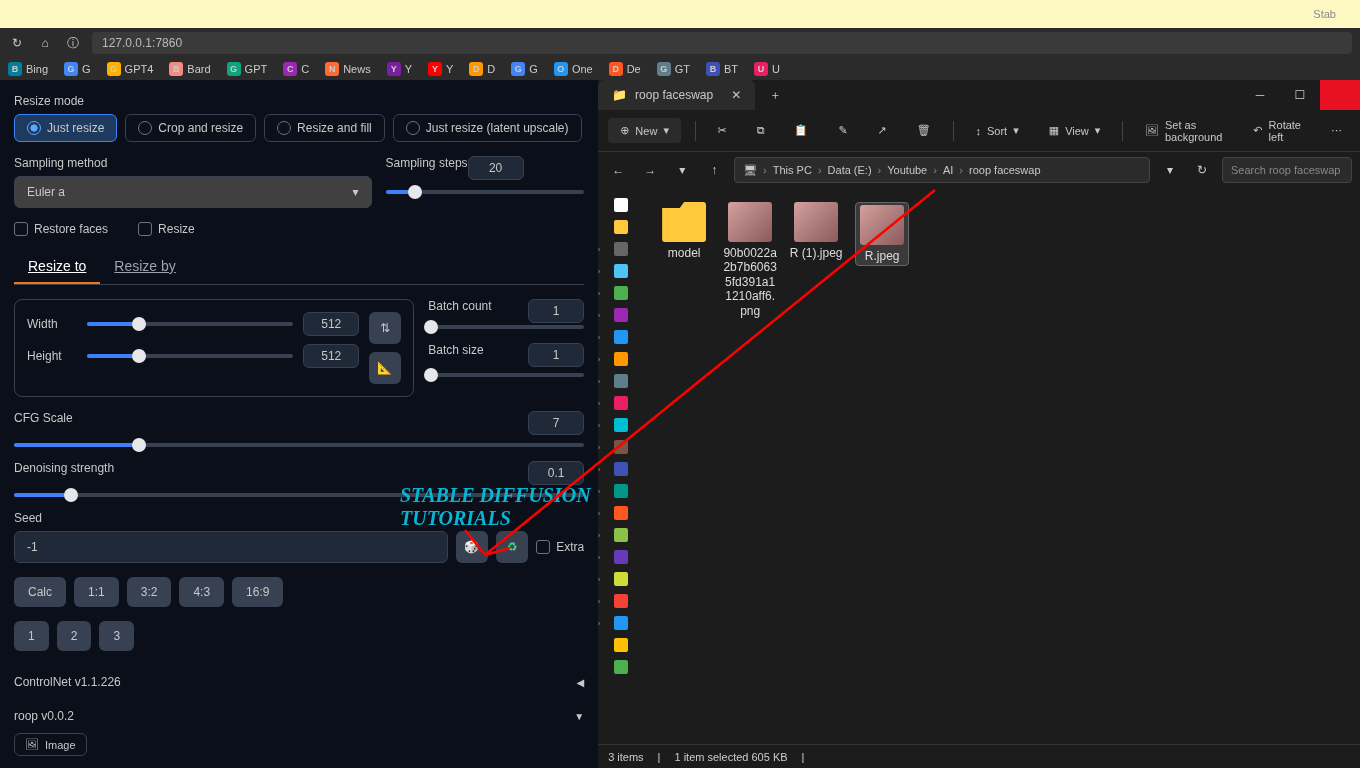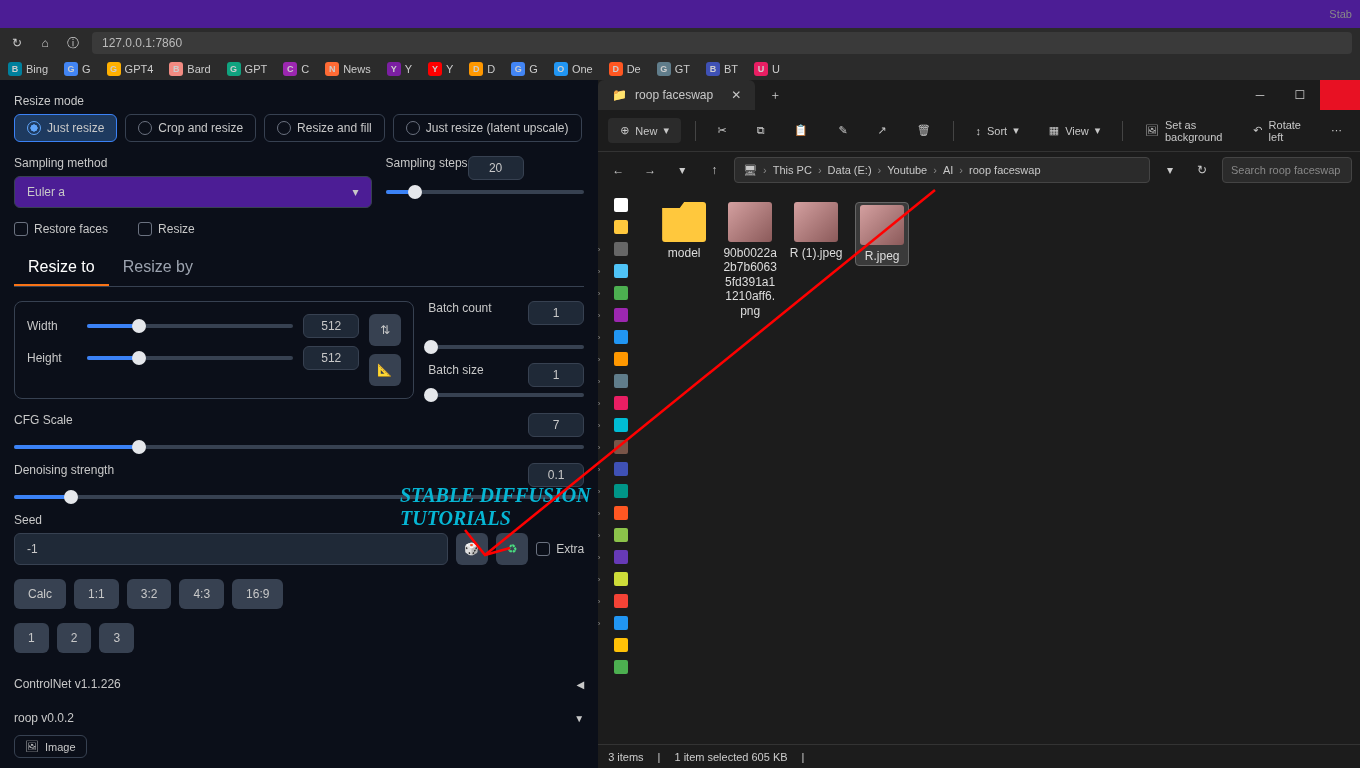--- a/index.html
+++ b/index.html
@@ -1,19 +1,19 @@
 <!DOCTYPE html>
 <html><head>
 <meta charset="utf-8">
 <style>
 * { margin: 0; padding: 0; box-sizing: border-box; font-family: 'Segoe UI', sans-serif; }
 body { background: #1a1a1a; color: #c8c8c8; font-size: 12px; width: 1360px; height: 768px; overflow: hidden; position: relative; }
 
 
-.browser-top { height: 28px; background: #4c1d95; display: flex; align-items: center; padding: 0 8px; }
+.browser-top { height: 28px; background: #fef9c3; display: flex; align-items: center; padding: 0 24px; }
 .browser-bar { height: 30px; background: #2b2b2b; display: flex; align-items: center; padding: 0 8px; gap: 10px; }
 .browser-bar .icon-btn { width: 18px; height: 18px; display: flex; align-items: center; justify-content: center; cursor: pointer; color: #ccc; }
 .address { flex: 1; background: #3a3a3a; border-radius: 4px; height: 22px; display: flex; align-items: center; padding: 0 10px; color: #bbb; font-size: 12px; }
 .bookmarks { height: 22px; background: #2b2b2b; display: flex; align-items: center; padding: 0 8px; gap: 16px; }
 .bookmark { display: flex; align-items: center; gap: 4px; font-size: 11px; color: #ccc; cursor: pointer; }
 .bookmark .bicon { width: 14px; height: 14px; border-radius: 3px; display: flex; align-items: center; justify-content: center; font-size: 9px; font-weight: bold; }
 
 
 .main-split { display: flex; height: calc(100% - 80px); }
 .left-panel { width: 680px; background: #0b0f19; padding: 14px; overflow-y: auto; position: relative; }
@@ -22,32 +22,32 @@
 
 .section-label { font-size: 12px; color: #c8c8c8; margin-bottom: 6px; }
 .radio-group { display: flex; gap: 8px; margin-bottom: 14px; }
 .radio-item { display: flex; align-items: center; gap: 6px; padding: 6px 12px; border: 1px solid #374151; border-radius: 6px; cursor: pointer; font-size: 12px; }
 .radio-item .circle { width: 14px; height: 14px; border: 1.5px solid #6b7280; border-radius: 50%; }
 .radio-item.selected { background: #1e3a5f; border-color: #3b82f6; }
 .radio-item.selected .circle { border-color: #60a5fa; background: radial-gradient(circle, #60a5fa 40%, transparent 45%); }
 
 .row { display: flex; gap: 14px; margin-bottom: 14px; }
 .col { flex: 1; }
-.dropdown { background: #4c1d95; border: 1px solid #374151; border-radius: 6px; padding: 8px 12px; display: flex; justify-content: space-between; align-items: flex-start; cursor: pointer; font-size: 12px; }
+.dropdown { background: #404040; border: 1px solid #374151; border-radius: 6px; padding: 8px 12px; display: flex; justify-content: space-between; align-items: flex-start; cursor: pointer; font-size: 12px; }
 .slider-track { flex: 1; height: 4px; background: #374151; border-radius: 2px; position: relative; }
 .slider-fill { position: absolute; left: 0; top: 0; height: 100%; background: #3b82f6; border-radius: 2px; }
 .slider-thumb { position: absolute; top: 50%; width: 14px; height: 14px; background: #e5e7eb; border-radius: 50%; transform: translate(-50%, -50%); cursor: pointer; }
 .num-box { width: 56px; height: 24px; background: #1f2937; border: 1px solid #374151; border-radius: 6px; display: flex; align-items: center; justify-content: center; font-size: 12px; }
 
 .checkbox-row { display: flex; gap: 30px; margin-bottom: 14px; }
 .checkbox-item { display: flex; align-items: center; gap: 6px; cursor: pointer; }
 .checkbox-item .box { width: 14px; height: 14px; border: 1.5px solid #6b7280; border-radius: 3px; }
 
 .tabs { display: flex; border-bottom: 1px solid #374151; margin-bottom: 14px; }
-.tab { padding: 8px 14px; cursor: pointer; font-size: 16px; color: #9ca3af; }
+.tab { padding: 8px 14px; cursor: pointer; font-size: 14px; color: #9ca3af; text-decoration: underline; }
 .tab.active { color: #fff; border-bottom: 2px solid #f97316; }
 
 .dim-panel { border: 1px solid #374151; border-radius: 8px; padding: 12px; }
 .dim-row { display: flex; align-items: center; gap: 10px; margin-bottom: 8px; }
 .dim-label { width: 50px; font-size: 12px; }
 .dim-slider { flex: 1; }
 .swap-btn { width: 32px; height: 32px; background: #374151; border-radius: 6px; display: flex; align-items: center; justify-content: center; cursor: pointer; }
 .aspect-btn { width: 32px; height: 32px; background: #374151; border-radius: 6px; display: flex; align-items: center; justify-content: center; cursor: pointer; }
 
 .seed-row { display: flex; gap: 8px; align-items: center; margin-bottom: 14px; }
@@ -266,21 +266,21 @@
             </div>
             <div class="num-box">512</div>
           </div>
         </div>
         <div style="display:flex; flex-direction:column; gap:8px; justify-content:center">
           <div class="swap-btn">⇅</div>
           <div class="aspect-btn">📐</div>
         </div>
       </div>
       <div style="flex:1">
-        <div style="display:flex; justify-content:space-between; margin-bottom:20px">
+        <div style="display:flex; justify-content:space-between; margin-bottom:2px">
           <span>Batch count</span>
           <div class="num-box">1</div>
         </div>
         <div class="slider-track" style="margin-bottom:14px">
           <div class="slider-thumb" style="left:2%"></div>
         </div>
         <div style="display:flex; justify-content:space-between; margin-bottom:6px">
           <span>Batch size</span>
           <div class="num-box">1</div>
         </div>

